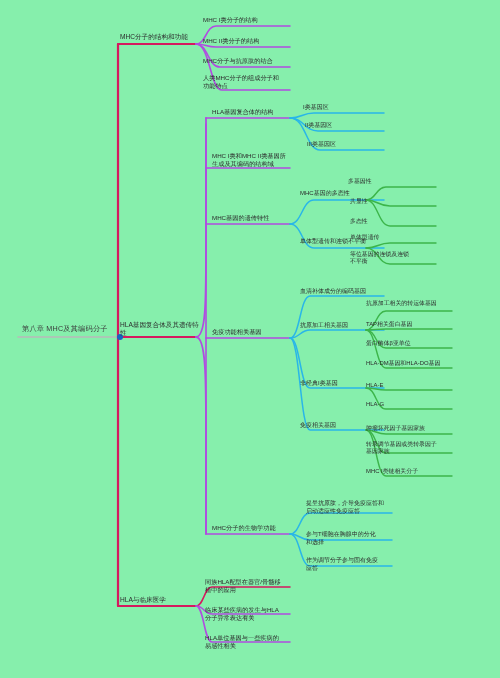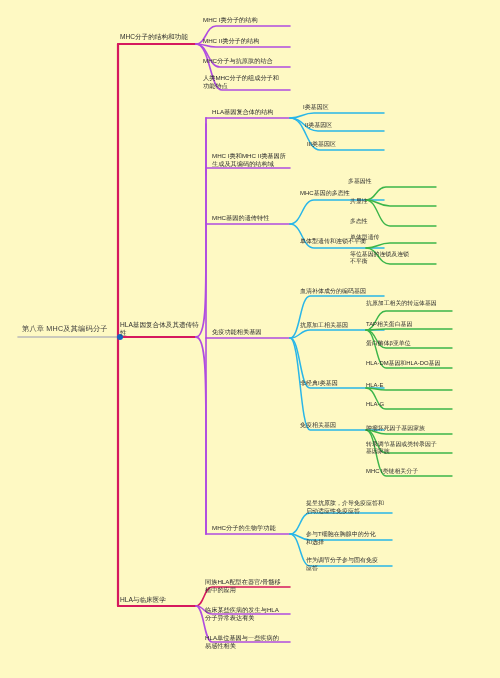--- a/index.html
+++ b/index.html
@@ -1,18 +1,18 @@
 <!DOCTYPE html>
 <html><head>
 <meta charset="utf-8">
 <style>
   html,body{margin:0;padding:0;background:#ffffff;}
   body{width:500px;height:678px;overflow:hidden;
        font-family:"Liberation Sans","DejaVu Sans",sans-serif;}
-  #stage{position:relative;width:500px;height:678px;background:#fef9c3;}
+  #stage{position:relative;width:500px;height:678px;background:#86efac;}
   #wires{position:absolute;left:0;top:0;width:500px;height:678px;}
   .node{position:absolute;box-sizing:border-box;
         color:#2b2b2b;line-height:1.25;
         white-space:pre-line;}
   .root{font-size:7.2px;letter-spacing:.2px;color:#3a3a3a;}
   .n2{font-size:6.6px;}
   .n3{font-size:6.2px;}
   .n4{font-size:6.0px;}
   .n5{font-size:5.9px;}
   .hub{position:absolute;width:6px;height:6px;border-radius:50%;

